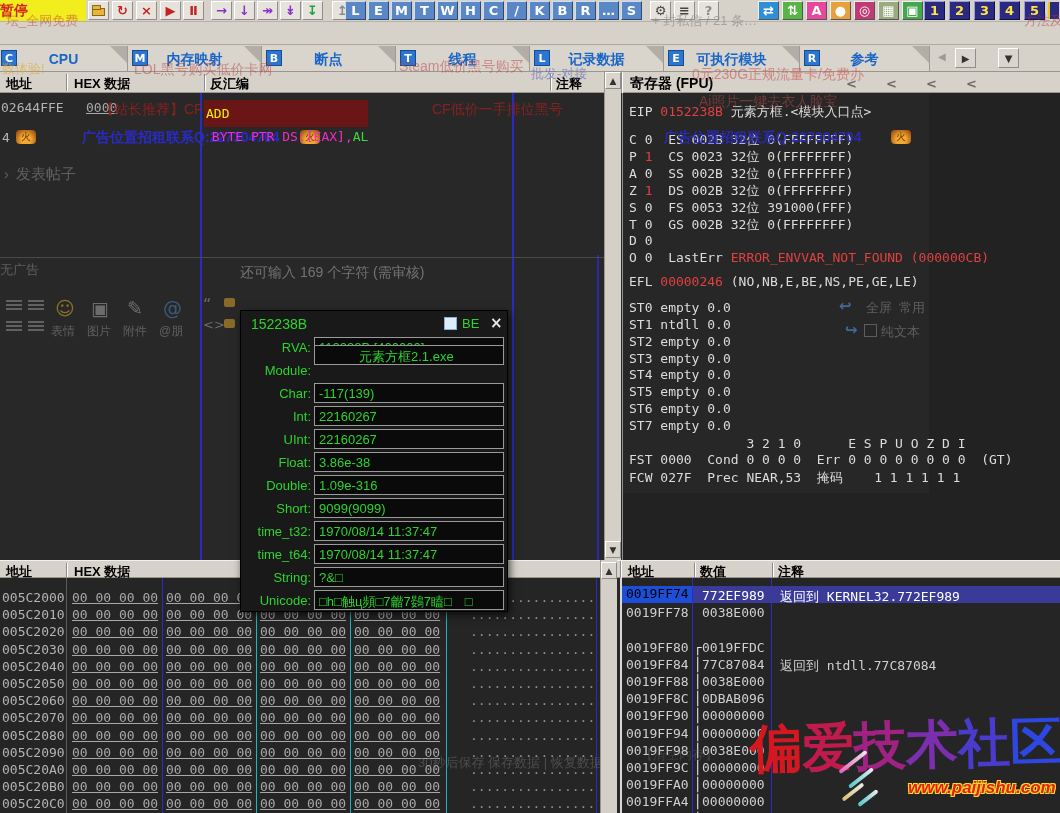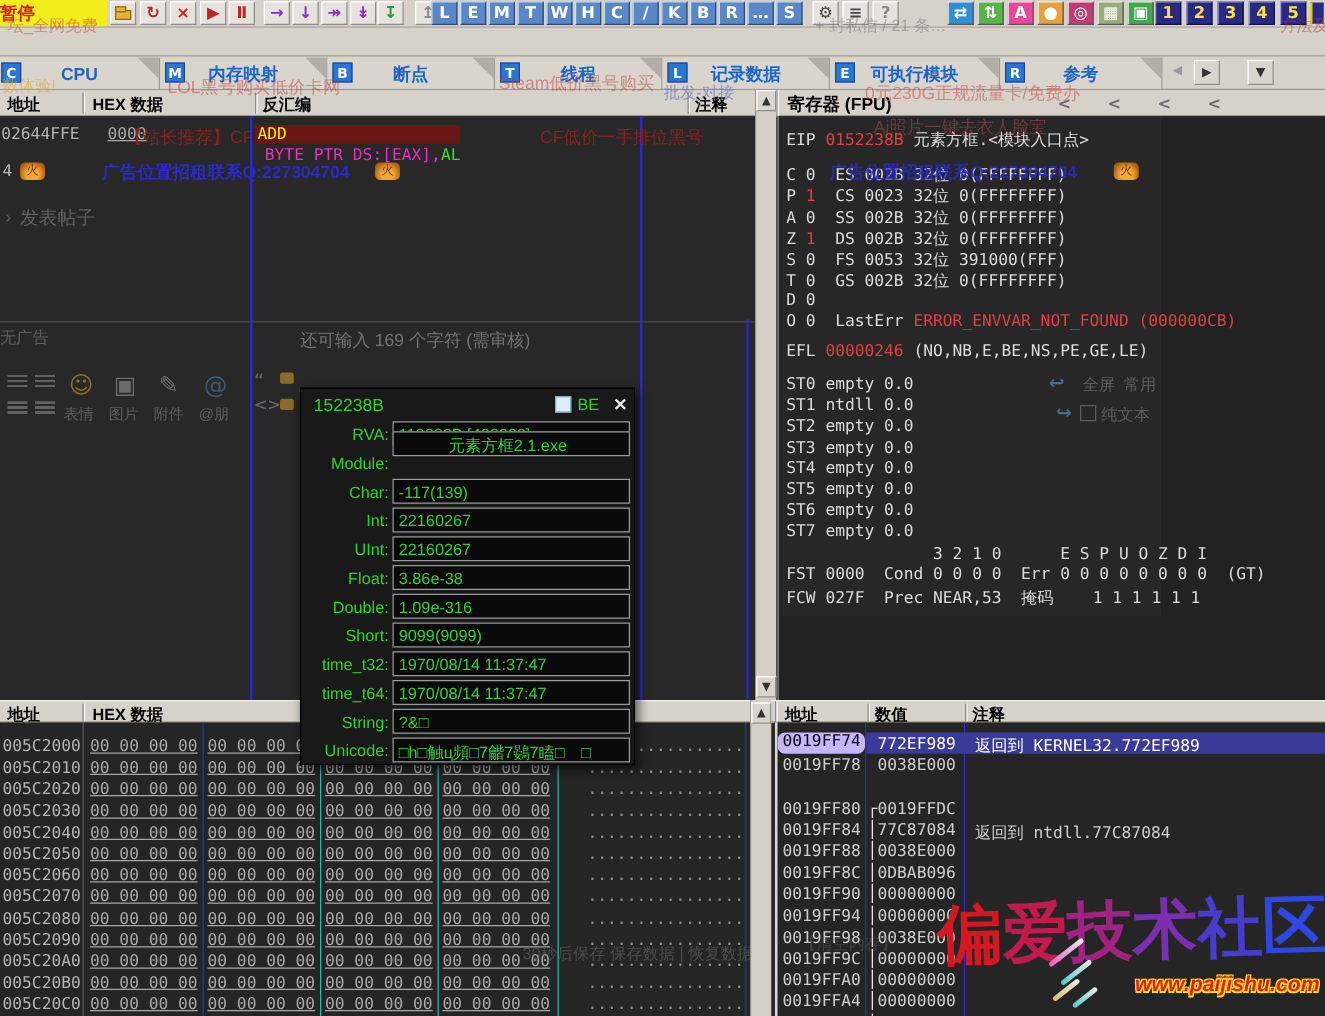--- a/index.html
+++ b/index.html
@@ -51,21 +51,21 @@
   .red{color:#e04040;}
   .scrollstrip{position:absolute;background:#d4d0c8;border-left:1px solid #9a968e;}
   .scrollbtn{position:absolute;left:0;width:16px;height:17px;background:#d9d5cd;border:1px solid #8d8d8d;
     border-top-color:#fff;border-left-color:#fff;font:9px "DejaVu Sans",sans-serif;color:#333;
     display:flex;align-items:center;justify-content:center;}
   .vline{position:absolute;width:2px;background:#2a2ae0;}
   .sep{position:absolute;width:1px;}
   
   .addrtxt{color:#b4b4b4;font:13px "DejaVu Sans Mono",monospace;}
   .bytetxt{color:#a8a8a8;font:13px "DejaVu Sans Mono",monospace;text-decoration:underline;}
-  .mnem{color:#f0f000;background:#6a1616;padding:0 2px;font:13px "DejaVu Sans Mono",monospace;}
+  .mnem{color:#f0f000;background:#6a1616;padding:6px 2px;font:13px "DejaVu Sans Mono",monospace;}
   .oper{color:#f02cc8;font:13px "DejaVu Sans Mono",monospace;}
   .operreg{color:#3cd83c;font:13px "DejaVu Sans Mono",monospace;}
   .adtxt{color:#2a2ac4;font:bold 14px "Liberation Sans",sans-serif;white-space:nowrap;}
   .fire{position:absolute;width:20px;height:14px;border-radius:4px;
     background:radial-gradient(circle at 50% 70%,#f2a832 35%,#a85a12 80%);
     color:rgba(90,40,0,.85);font:10px/14px "Liberation Sans",sans-serif;text-align:center;}
   .ov-red{position:absolute;color:rgba(190,60,60,.5);font:13px "Liberation Sans",sans-serif;white-space:nowrap;}
   .ov-red2{position:absolute;color:rgba(145,32,32,.92);font:14px "Liberation Sans",sans-serif;white-space:nowrap;}
   .ov-grey{position:absolute;color:rgba(130,130,130,.6);font:13px "Liberation Sans",sans-serif;white-space:nowrap;}
   .ov-blue{position:absolute;color:rgba(100,110,185,.65);font:13px "Liberation Sans",sans-serif;white-space:nowrap;}
@@ -73,21 +73,21 @@
   #popup{position:absolute;left:240px;top:310px;width:268px;height:302px;background:#191919;
     border:1px solid #000;box-shadow:2px 3px 8px rgba(0,0,0,.65);z-index:30;}
   .pfield-label{position:absolute;left:2px;width:68px;text-align:right;color:#2ed32e;
     font:13px "Liberation Sans",sans-serif;}
   .pfield-box{position:absolute;left:73px;width:190px;height:20px;background:#0a0a0a;border:1px solid #9a9a9a;
     color:#2ed32e;font:13px "Liberation Sans",sans-serif;padding:2px 0 0 4px;white-space:nowrap;overflow:hidden;}
   
   .dumprow,.stackrow{position:absolute;left:0;height:17px;font:13px "DejaVu Sans Mono",monospace;color:#cfcfcf;}
   .cell{position:absolute;white-space:pre;}
   .selbg{position:absolute;background:#3a3a99;height:17px;}
-  .seladdr{background:#c4b5fd;color:#000;border-radius:6px;}
+  .seladdr{background:#1d4ed8;color:#000;}
   
   #wm-title{position:absolute;left:750px;top:718px;font:bold 52px/1.05 "DejaVu Sans",sans-serif;
     transform:rotate(-1.5deg);white-space:nowrap;z-index:40;letter-spacing:0;}
   #wm-url{position:absolute;left:908px;top:778px;font:bold italic 17px "Liberation Sans",sans-serif;color:#e32017;
     text-shadow:-1px -1px 0 #ffd92a,1px -1px 0 #ffd92a,-1px 1px 0 #ffd92a,1px 1px 0 #ffd92a;z-index:40;font-style:italic;}
   .meteor{position:absolute;height:4px;border-radius:2px;transform:rotate(-38deg);z-index:40;}
   
   .edicon{position:absolute;opacity:.6;font:16px "DejaVu Sans",sans-serif;color:#9a9a9a;}
   .edlabel{position:absolute;opacity:.55;font:12px "Liberation Sans",sans-serif;color:#8a8a8a;}
   .alignbars{position:absolute;width:16px;height:11px;opacity:.5;

